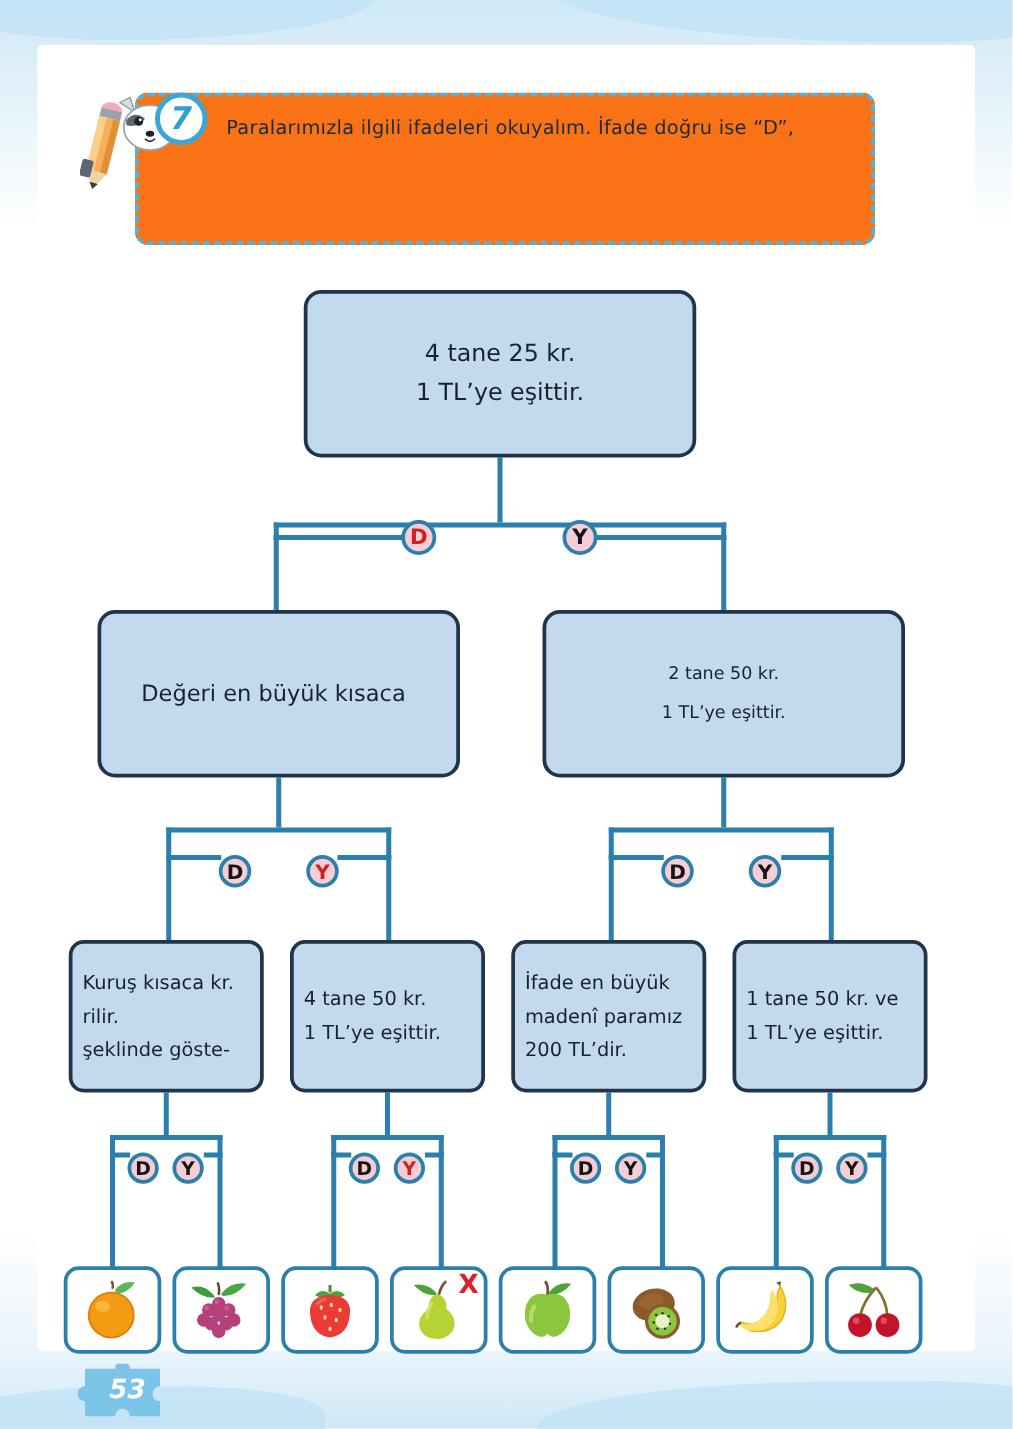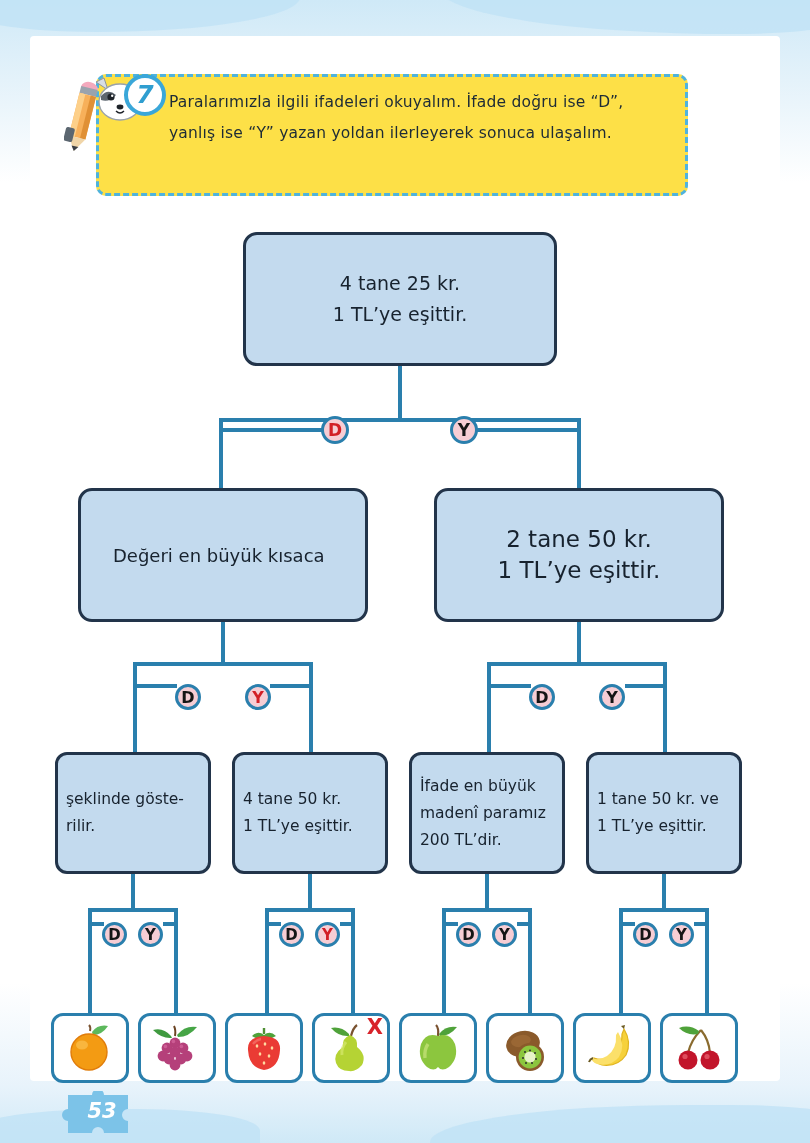--- a/index.html
+++ b/index.html
@@ -44,25 +44,25 @@
     border-radius: 50% 40% 0 0;
   }
   .swoosh-br {
     right: -50px; bottom: -24px; width: 430px; height: 62px;
     border-radius: 60% 30% 0 0;
   }
 
   
   .instruction-block {
     position: absolute;
-    left: 96px; top: 74px;
+    left: 108px; top: 74px;
     width: 592px; height: 122px;
     border: 3px dashed #4fb3dd;
     border-radius: 10px;
-    background: #fde047;
+    background: #f97316;
   }
   .instruction-text {
     position: absolute;
     left: 70px; top: 10px;
     width: 512px;
     font-family: "DejaVu Sans", sans-serif;
     font-size: 15.5px;
     line-height: 31px;
     color: #1d2b36;
     letter-spacing: .2px;
@@ -128,21 +128,21 @@
     text-align: center;
   }
   
   #box-l2-left {
     left: 78px; top: 488px; width: 290px; height: 134px;
     font-size: 18px; line-height: 33px;
     padding-left: 32px;
   }
   #box-l2-right {
     left: 434px; top: 488px; width: 290px; height: 134px;
-    font-size: 23px; line-height: 31px;
+    font-size: 14px; line-height: 31px;
     align-items: center;
     text-align: center;
   }
   
   .fbox.leaf {
     width: 156px; height: 122px;
     font-size: 15.5px; line-height: 27px;
     padding-left: 8px;
     border-radius: 12px;
     border-width: 3px;
@@ -230,21 +230,20 @@
 <div class="page-bg"></div>
 <div class="page-sheet"></div>
 <div class="corner-swoosh swoosh-tl"></div>
 <div class="corner-swoosh swoosh-tr"></div>
 <div class="corner-swoosh swoosh-bl"></div>
 <div class="corner-swoosh swoosh-br"></div>
 
 <div class="instruction-block">
   <div class="instruction-text">
     <div>Paralarımızla ilgili ifadeleri okuyalım. İfade doğru ise “D”,</div>
-    <div>yanlış ise “Y” yazan yoldan ilerleyerek sonuca ulaşalım.</div>
   </div>
 </div>
 
 <div class="pencil">
   <svg viewBox="0 0 34 88" width="34" height="88">
     <g transform="rotate(14 17 44)">
       <ellipse cx="17" cy="9" rx="8.5" ry="6" fill="#f4a9bd"></ellipse>
       <rect x="8.5" y="9" width="17" height="7" fill="#9aa3ad"></rect>
       <rect x="8.5" y="16" width="17" height="44" fill="#f7b05a"></rect>
       <rect x="8.5" y="16" width="6" height="44" fill="#fdd08a"></rect>
@@ -331,22 +330,23 @@
   <div class="line v" style="left:663px; top:684px; height:70px;"></div>
 
   <div class="dy mid dark" style="left:529px; top:684px;">
     <span>D</span>
   </div>
   <div class="dy mid dark" style="left:599px; top:684px;">
     <span>Y</span>
   </div>
 
   <div class="fbox leaf" id="box-l3-1">
+    <span class="ln">Kuruş kısaca kr.</span>
+    <span class="ln">rilir.</span>
     <span class="ln">şeklinde göste-</span>
-    <span class="ln">rilir.</span>
   </div>
   <div class="fbox leaf" id="box-l3-2">
     <span class="ln">4 tane 50 kr.</span>
     <span class="ln">1 TL’ye eşittir.</span>
   </div>
   <div class="fbox leaf" id="box-l3-3">
     <span class="ln">İfade en büyük</span>
     <span class="ln">madenî paramız</span>
     <span class="ln">200 TL’dir.</span>
   </div>

